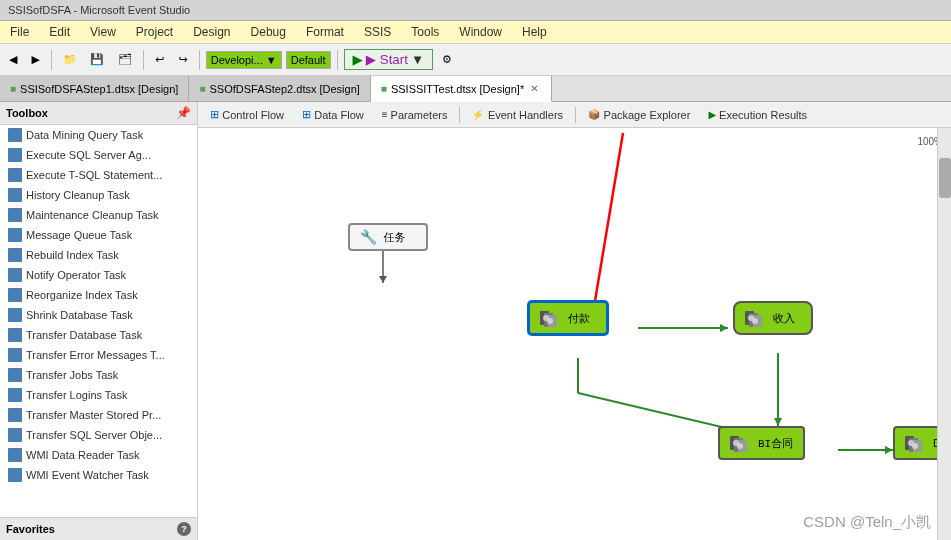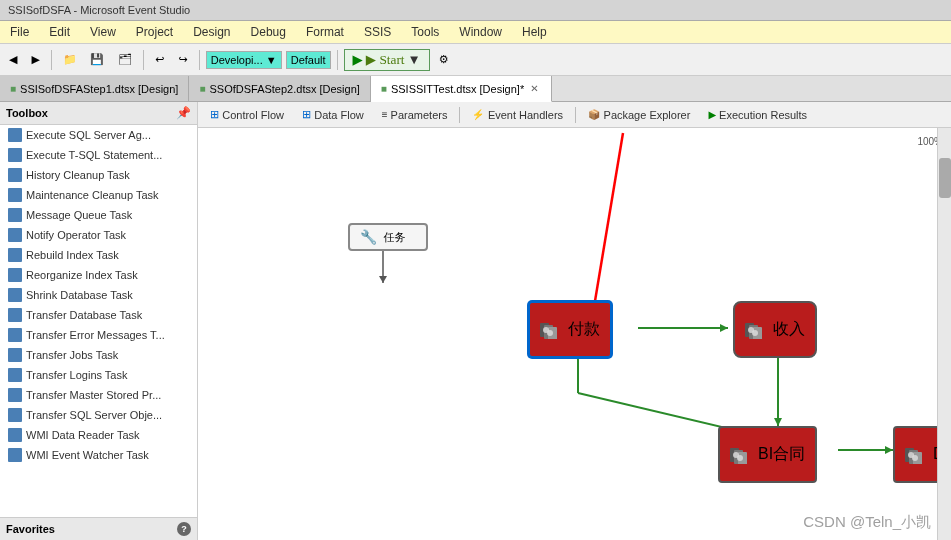--- a/index.html
+++ b/index.html
@@ -51,21 +51,21 @@
     .start-btn {
       background: #e8f4e8;
       border: 1px solid #5a9a5a;
       padding: 2px 8px;
       color: #333;
       cursor: pointer;
       display: flex; align-items: center; gap: 3px;
     }
     .dropdown-box {
       border: 1px solid #aaa;
-      background: #5eead4;
+      background: #84cc16;
       padding: 2px 4px;
       font-size: 11px;
       cursor: pointer;
     }
     
     
     .tab-bar {
       background: #e0e0e0;
       display: flex;
       border-bottom: 1px solid #aaa;
@@ -188,28 +188,28 @@
     .design-canvas {
       flex: 1;
       background: white;
       position: relative;
       overflow: hidden;
     }
     
     
     .ssis-node {
       position: absolute;
-      background: #b91c1c;
+      background: #84cc16;
       border: 2px solid #555;
       border-radius: 4px;
-      padding: 16px 10px;
+      padding: 6px 10px;
       display: flex;
       align-items: center;
       gap: 6px;
-      font-size: 16px;
+      font-size: 11px;
       white-space: nowrap;
       cursor: move;
       min-width: 80px;
     }
     .ssis-node.selected {
       border-color: #0066cc;
       box-shadow: 0 0 0 1px #0066cc;
     }
     
     
@@ -282,21 +282,21 @@
   <div class="toolbar-sep"></div>
   <div class="dropdown-box">
     <span>Developi...</span> ▼
   </div>
   <div class="dropdown-box">
     <span>Default</span>
   </div>
   <div class="toolbar-sep"></div>
   <button class="start-btn">
     <span style="color:green;">▶</span>
-    <span style="color:#4d7c0f;font-family:Liberation Serif, serif;">▶ Start</span> ▼
+    <span style="color:#a21caf;">▶ Start</span> ▼
   </button>
   <button class="toolbar-btn">⚙</button>
 </div>
 
 <div class="tab-bar">
   <div class="tab">
     <span style="color:#5a9a5a; font-size:10px;">■</span>
     <span>SSISofDSFAStep1.dtsx [Design]</span>
   </div>
   <div class="tab">
@@ -313,45 +313,49 @@
 <div class="main-layout" style="height: 438px;">
 
   <div class="toolbox">
     <div class="toolbox-header">
       <span>Toolbox</span>
       <span style="font-size:12px; cursor:pointer;">📌</span>
     </div>
     <div class="toolbox-list">
       <div class="toolbox-item">
         <div class="toolbox-icon" style="background:#4a7fb5;"></div>
+        <span>Data Mining Query Task</span>
+      </div>
+      <div class="toolbox-item">
+        <div class="toolbox-icon" style="background:#4a7fb5;"></div>
         <span>Execute SQL Server Ag...</span>
       </div>
       <div class="toolbox-item">
         <div class="toolbox-icon" style="background:#4a7fb5;"></div>
         <span>Execute T-SQL Statement...</span>
       </div>
       <div class="toolbox-item">
         <div class="toolbox-icon" style="background:#4a7fb5;"></div>
         <span>History Cleanup Task</span>
       </div>
       <div class="toolbox-item">
         <div class="toolbox-icon" style="background:#4a7fb5;"></div>
         <span>Maintenance Cleanup Task</span>
       </div>
       <div class="toolbox-item">
         <div class="toolbox-icon" style="background:#4a7fb5;"></div>
         <span>Message Queue Task</span>
       </div>
       <div class="toolbox-item">
         <div class="toolbox-icon" style="background:#4a7fb5;"></div>
+        <span>Rebuild Index Task</span>
+      </div>
+      <div class="toolbox-item">
+        <div class="toolbox-icon" style="background:#4a7fb5;"></div>
         <span>Notify Operator Task</span>
-      </div>
-      <div class="toolbox-item">
-        <div class="toolbox-icon" style="background:#4a7fb5;"></div>
-        <span>Rebuild Index Task</span>
       </div>
       <div class="toolbox-item">
         <div class="toolbox-icon" style="background:#4a7fb5;"></div>
         <span>Reorganize Index Task</span>
       </div>
       <div class="toolbox-item">
         <div class="toolbox-icon" style="background:#4a7fb5;"></div>
         <span>Shrink Database Task</span>
       </div>
       <div class="toolbox-item">
@@ -479,21 +483,21 @@
         <svg width="22" height="18">
           <rect x="0" y="2" width="9" height="14" rx="1" fill="#555"></rect>
           <rect x="4" y="4" width="9" height="14" rx="1" fill="#777"></rect>
           <rect x="8" y="6" width="9" height="14" rx="1" fill="#999"></rect>
           <circle cx="6" cy="9" r="3" fill="#ddd" opacity="0.8"></circle>
           <circle cx="10" cy="12" r="3" fill="#ddd" opacity="0.8"></circle>
         </svg>
         <span>收入</span>
       </div>
 
-      <div class="ssis-node" style="left:520px; top:298px;">
+      <div class="ssis-node" style="left:520px; top:298px;font-family:Liberation Mono, monospace;">
         <svg width="22" height="18">
           <rect x="0" y="2" width="9" height="14" rx="1" fill="#555"></rect>
           <rect x="4" y="4" width="9" height="14" rx="1" fill="#777"></rect>
           <rect x="8" y="6" width="9" height="14" rx="1" fill="#999"></rect>
           <circle cx="6" cy="9" r="3" fill="#ddd" opacity="0.8"></circle>
           <circle cx="10" cy="12" r="3" fill="#ddd" opacity="0.8"></circle>
         </svg>
         <span>BI合同</span>
       </div>
 

